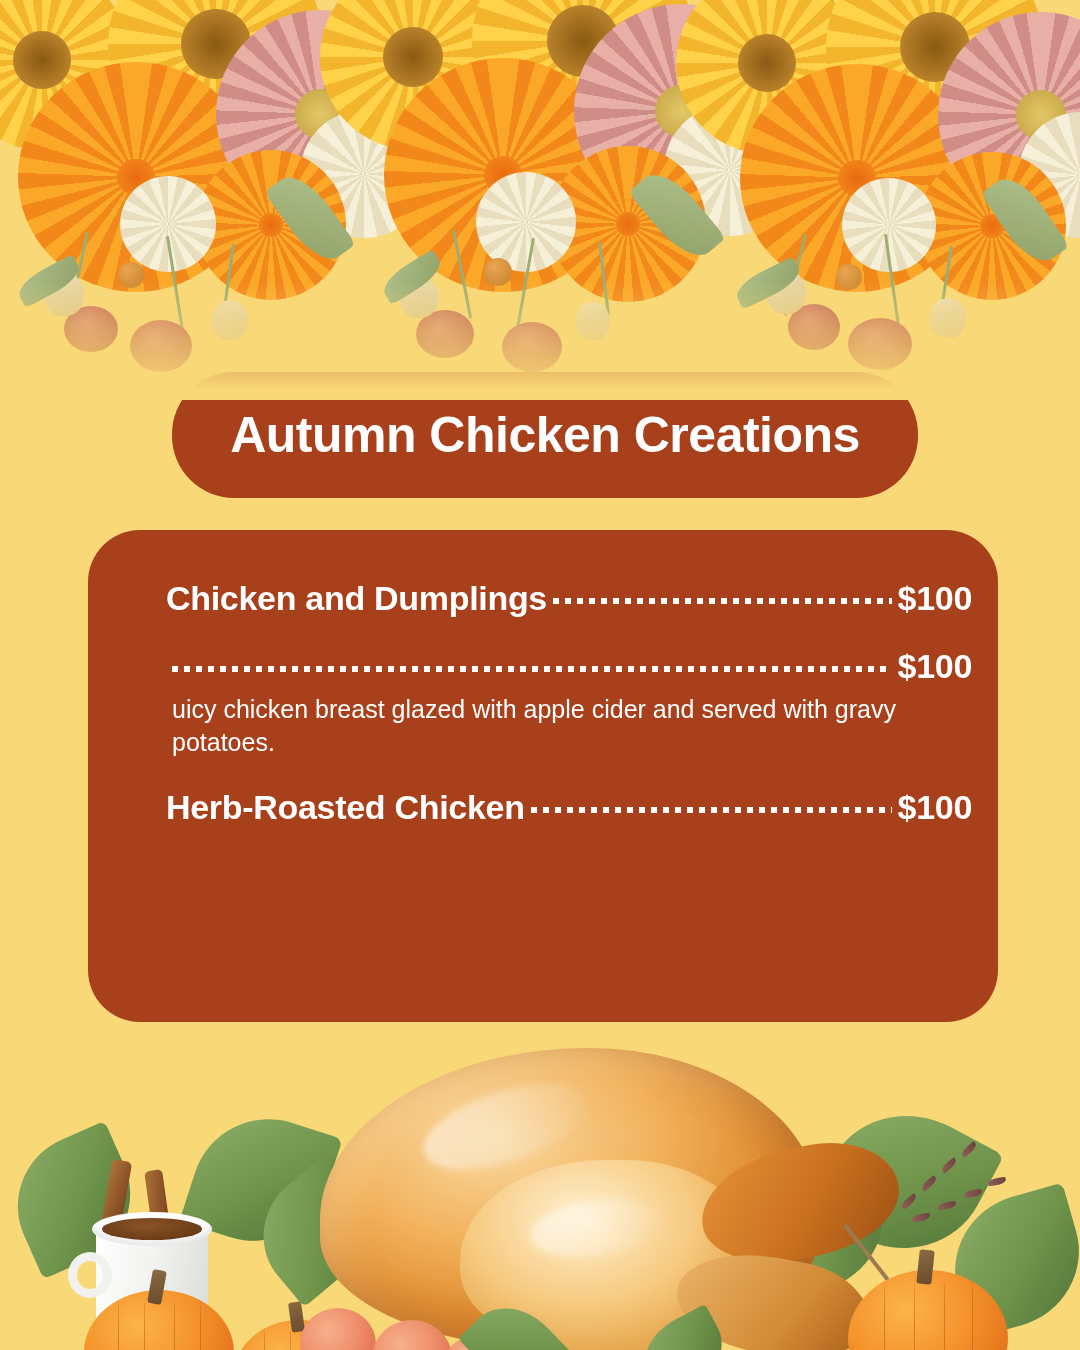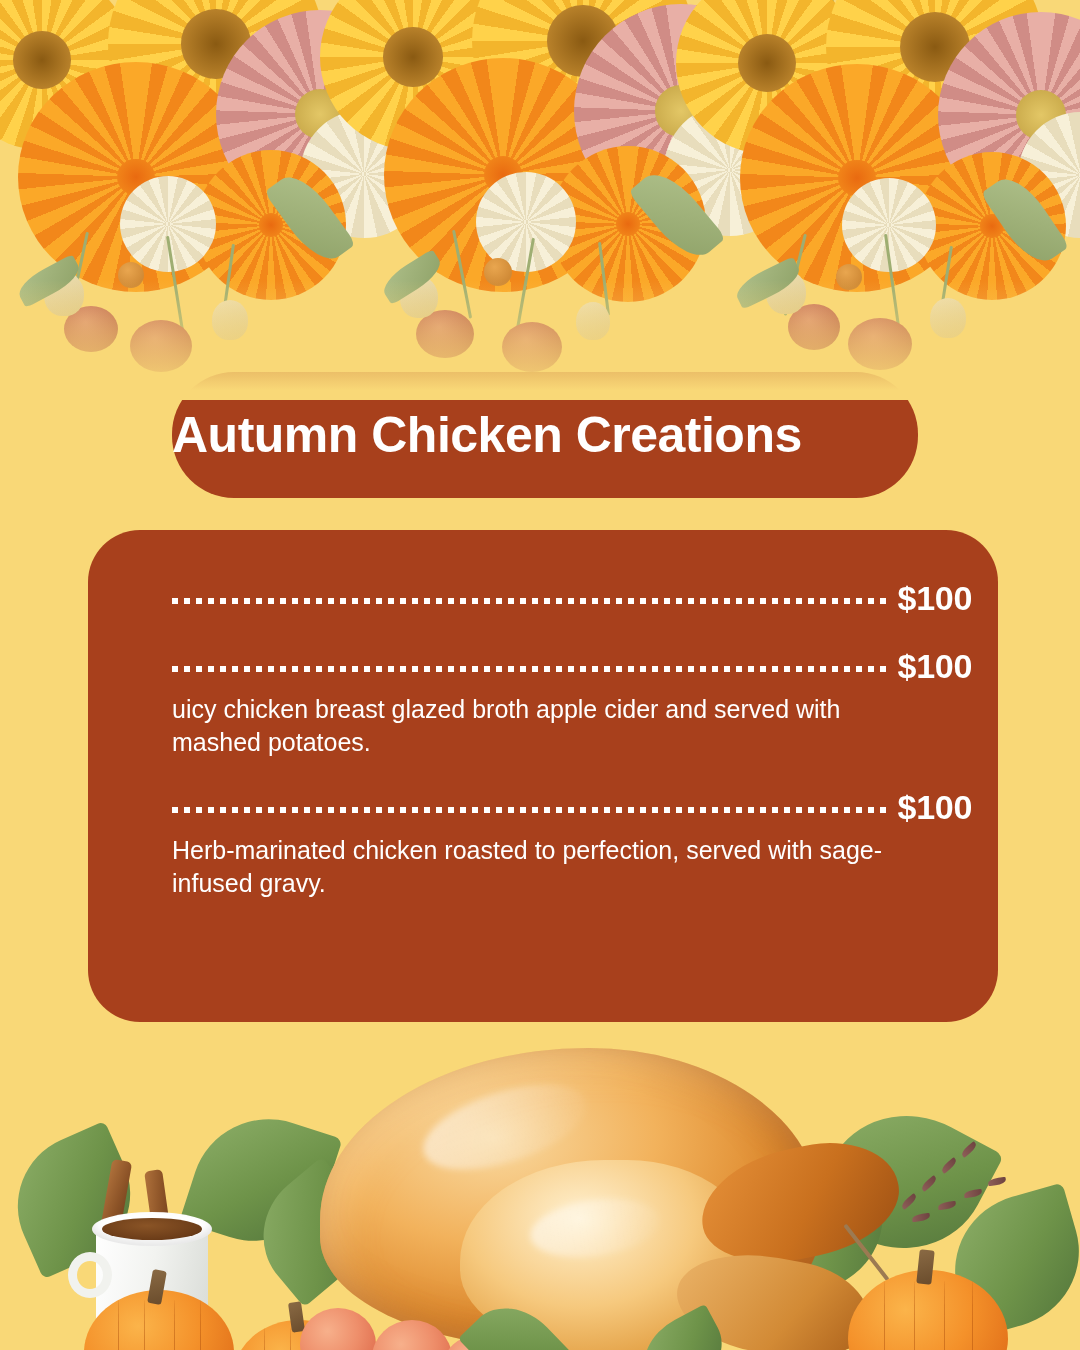--- a/index.html
+++ b/index.html
@@ -18,21 +18,21 @@
   .bottom-art  { left:0; top:1020px; width:1080px; height:330px; z-index:5; }
 
   
   #title-banner {
     position:absolute;
     left:172px; top:372px;
     width:746px; height:126px;
     background:#A8401C;
     border-radius:62px;
     z-index:4;
-    display:flex; align-items:center; justify-content:flex-start;
+    display:flex; align-items:center; justify-content:center;
   }
   #title-banner .title-text {
     color:#FFFFFF;
     font-size:50px;
     font-weight:bold;
     letter-spacing:-0.5px;
     white-space:nowrap;
     text-align:center;
   }
 
@@ -319,39 +319,40 @@
   </div>
 
   <div id="title-banner">
     <div class="title-text">Autumn Chicken Creations</div>
   </div>
 
   <div id="menu-card">
 
     <div class="menu-item">
       <div class="item-head">
+        <span class="item-name">Chicken and Dumplings</span>
         <span class="leader"></span>
         <span class="item-price">$100</span>
       </div>
     </div>
 
     <div class="menu-item">
       <div class="item-head">
         <span class="leader"></span>
         <span class="item-price">$100</span>
       </div>
-      <div class="item-desc">uicy chicken breast glazed broth apple cider and served with mashed potatoes.</div>
+      <div class="item-desc">uicy chicken breast glazed with apple cider and served with gravy potatoes.</div>
     </div>
 
     <div class="menu-item">
       <div class="item-head">
+        <span class="item-name">Herb-Roasted Chicken</span>
         <span class="leader"></span>
         <span class="item-price">$100</span>
       </div>
-      <div class="item-desc">Herb-marinated chicken roasted to perfection, served with sage-infused gravy.</div>
     </div>
 
   </div>
 
   <div class="layer bottom-art">
 
     <div class="bigleaf" style="left:14px; top:120px; width:120px; height:120px; transform:rotate(-24deg);"></div>
     <div class="bigleaf" style="left:196px; top:96px; width:130px; height:128px; transform:rotate(18deg);"></div>
     <div class="bigleaf" style="left:258px; top:160px; width:110px; height:104px; transform:rotate(-40deg);"></div>
     <div class="bigleaf" style="left:830px; top:92px; width:150px; height:140px; transform:rotate(28deg);"></div>

